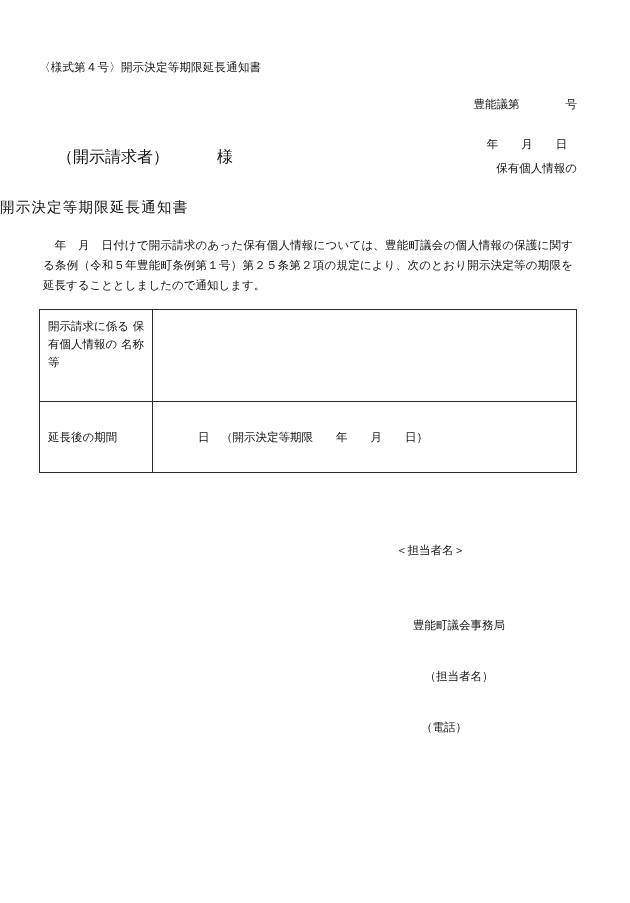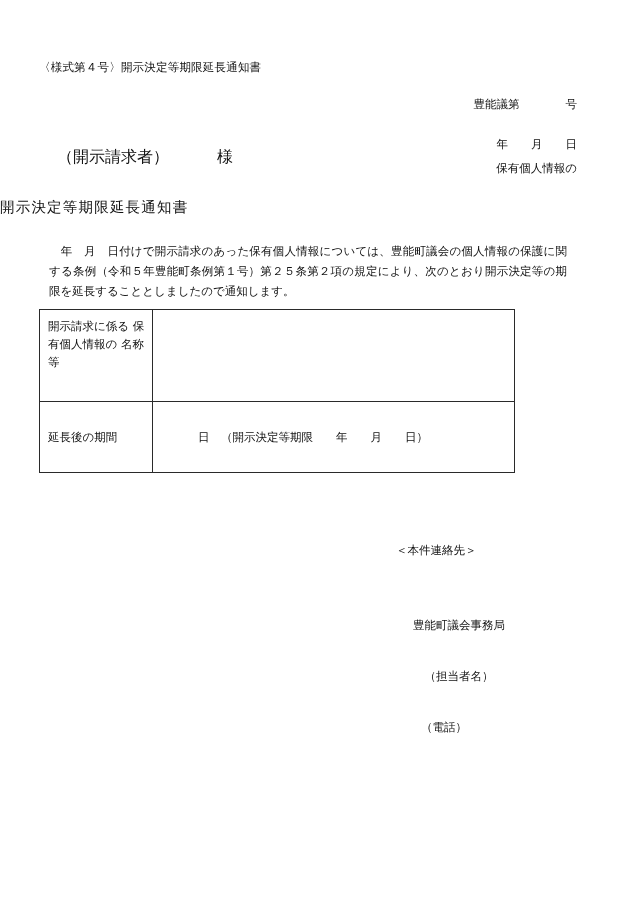--- a/index.html
+++ b/index.html
@@ -35,21 +35,21 @@
     white-space: pre;
   }
 
   
   .doc-meta {
     position: absolute;
     right: 53px;
     top: 74px;
     font-size: 11.5px;
     line-height: 20px;
-    text-align: right;
+    text-align: center;
     white-space: pre;
   }
   .doc-meta .doc-date {
     display: block;
     padding-left: 18px;
   }
 
   
   .addressee {
     position: absolute;
@@ -84,33 +84,33 @@
     position: absolute;
     left: 39px;
     top: 231px;
     width: 538px;
     font-size: 11.5px;
     line-height: 20px;
     text-align: justify;
     text-justify: inter-character;
   }
   .body-text p {
-    margin: 10px;
+    margin: 4px;
     text-indent: 0;
   }
   .body-text .lead {
     white-space: pre-wrap;
   }
 
   
   .form-table {
     position: absolute;
     left: 39px;
     top: 309px;
-    width: 476px;
+    width: 538px;
     border-collapse: collapse;
     table-layout: fixed;
     font-size: 11.5px;
   }
   .form-table td {
     border: 1px solid #2a2a2a;
     padding: 0;
     vertical-align: middle;
   }
   .form-table td.label {
@@ -178,19 +178,19 @@
         <td class="value"></td>
       </tr>
       <tr class="row-2">
         <td class="label">延長後の期間</td>
         <td class="value period-value">日　（開示決定等期限　　年　　月　　日）</td>
       </tr>
     </tbody>
   </table>
 
   <div class="contact">
-    <div class="c-1">＜本件連絡先＞</div>
+    <div class="c-1">＜担当者名＞</div>
     <div class="c-2">豊能町議会事務局</div>
     <div class="c-3">（担当者名）</div>
     <div class="c-4">（電話）</div>
   </div>
 
 </div>
 
 </body></html>

